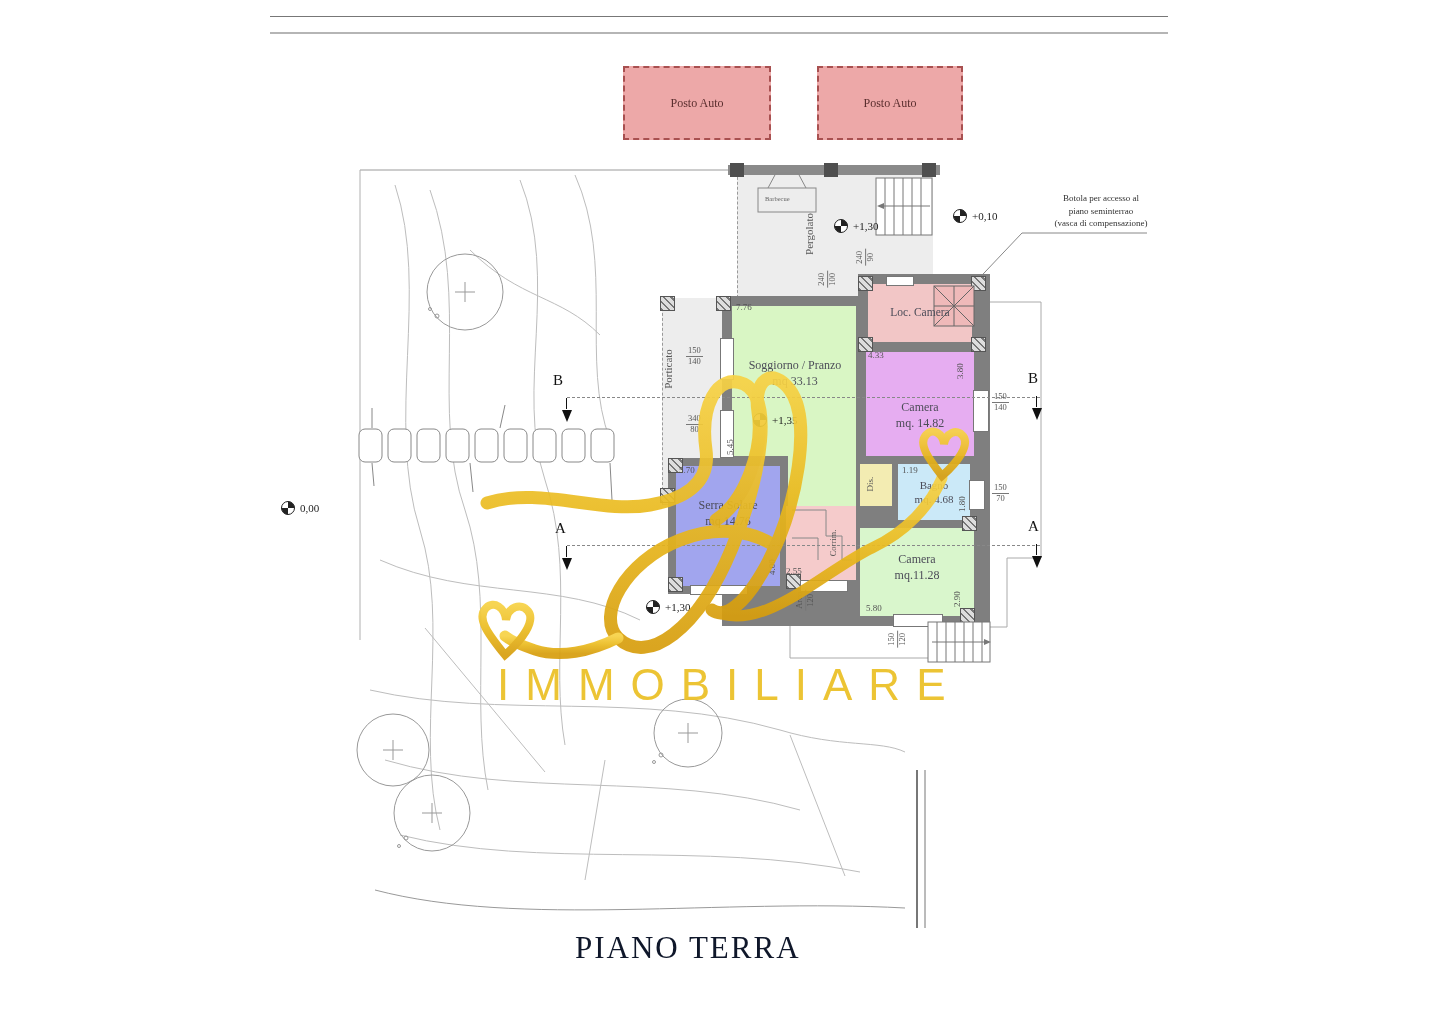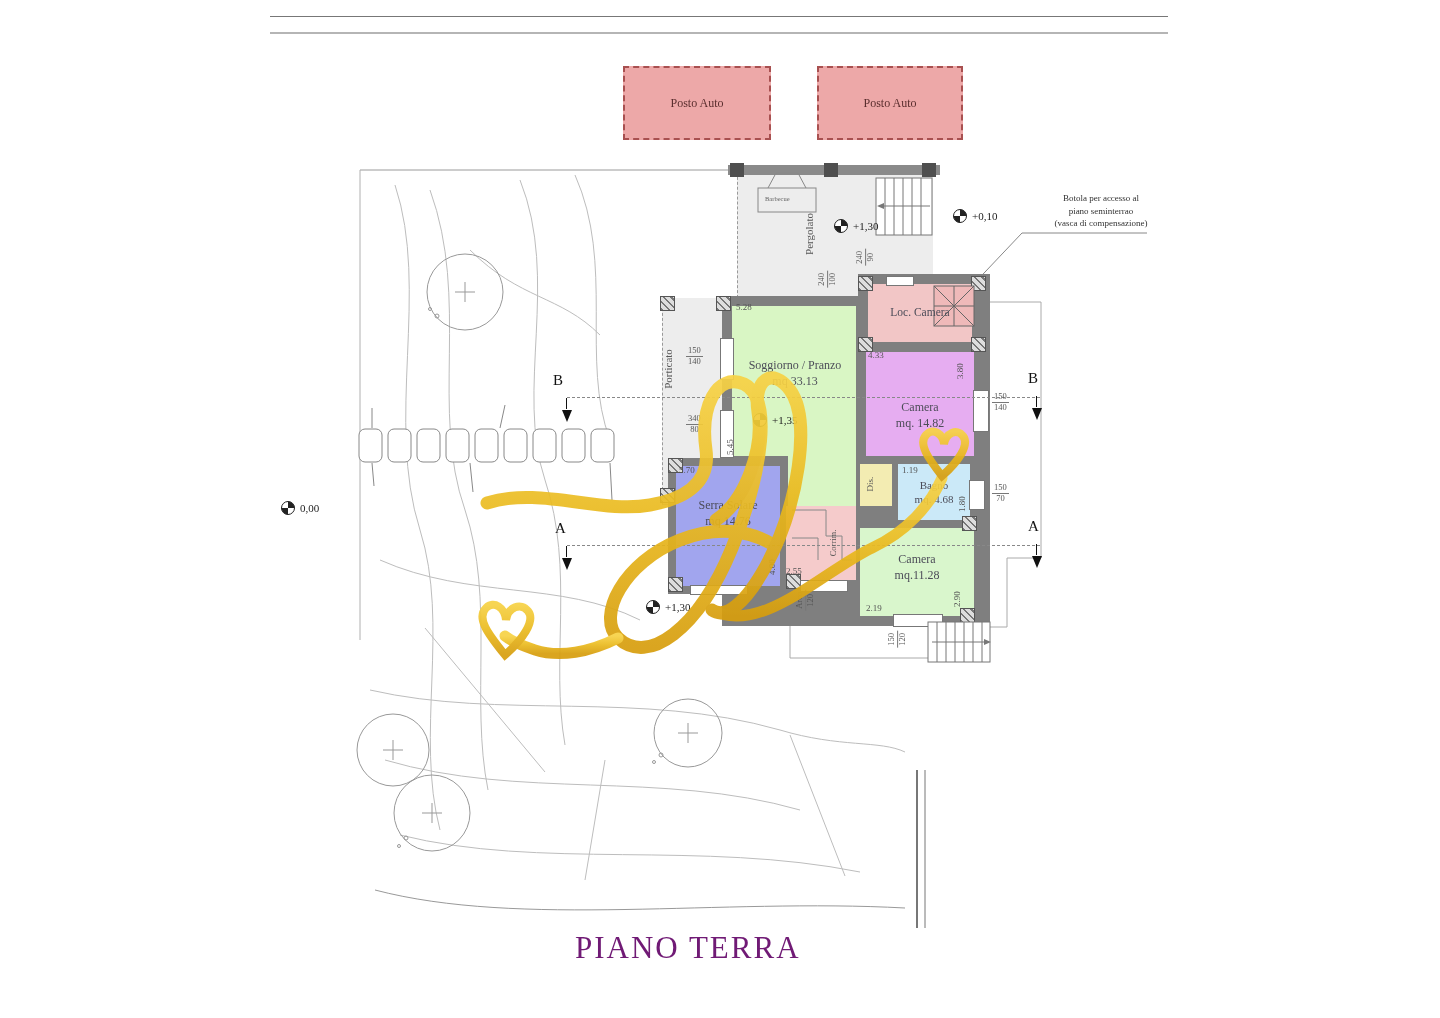--- a/index.html
+++ b/index.html
@@ -28,21 +28,21 @@
   .secarrow{position:absolute;width:0;height:0;border-left:5px solid transparent;border-right:5px solid transparent;
             border-top:12px solid #111;z-index:6;}
   .dash-h{position:absolute;border-top:1px dashed #888;z-index:5;}
   .win{position:absolute;background:#fff;border:1px solid #777;box-sizing:border-box;z-index:4;}
   .parking{position:absolute;background:#eda8a8;border:2px dashed #a85050;box-sizing:border-box;
            display:flex;align-items:center;justify-content:center;font-size:12px;color:#5a2e2e;}
   .topline{position:absolute;background:#777;}
   .note{position:absolute;width:122px;font-size:9px;line-height:1.4;text-align:center;color:#333;z-index:6;}
   .brand{position:absolute;font-family:"Liberation Sans",sans-serif;font-size:44px;letter-spacing:16px;
          color:#ecc12a;opacity:.95;z-index:8;white-space:nowrap;}
-  .title{position:absolute;font-size:31px;letter-spacing:2px;color:#701a75;z-index:6;}
+  .title{position:absolute;font-size:31px;letter-spacing:2px;color:#0f172a;z-index:6;}
   .tiny{position:absolute;font-size:6.5px;color:#666;z-index:6;}
   svg{display:block;}
 </style>
 </head>
 <body>
 
 <div class="canvas">
 
   <div class="topline" style="left:270px;top:16px;width:898px;height:1px"></div>
   <div class="topline" style="left:270px;top:32px;width:898px;height:2px;background:#b5b5b5"></div>
@@ -232,26 +232,26 @@
   </div>
   <div class="room-label" style="left:676px;top:498px;width:104px">
     <span>Serra Solare</span><br>
     <span>mq 14.76</span>
   </div>
   <div class="room-label" style="left:860px;top:552px;width:114px">
     <span>Camera</span><br>
     <span>mq.11.28</span>
   </div>
 
-  <span class="dim" style="left:736px;top:302px">5.28</span>
+  <span class="dim" style="left:736px;top:302px">7.76</span>
   <span class="dim" style="left:868px;top:350px">4.33</span>
   <span class="dim" style="left:902px;top:465px">1.19</span>
   <span class="dim" style="left:679px;top:465px">5.70</span>
   <span class="dim" style="left:786px;top:566px">2.55</span>
-  <span class="dim" style="left:866px;top:603px">2.19</span>
+  <span class="dim" style="left:866px;top:603px">5.80</span>
 
   <span class="dim dimv" style="left:952px;top:366px">3.80</span>
   <span class="dim dimv" style="left:954px;top:499px">1.80</span>
   <span class="dim dimv" style="left:764px;top:562px">4.00</span>
   <span class="dim dimv" style="left:949px;top:594px">2.90</span>
   <span class="dim dimv" style="left:722px;top:442px">5.45</span>
 
   <div class="frac" style="left:992px;top:392px">
     <b>150</b>
       <i>140</i>
@@ -357,16 +357,17 @@
     </defs>
     <g fill="none" stroke="url(#gold)" stroke-linecap="round" opacity="0.92">
       <path stroke-width="13" d="M487,503 C540,486 600,514 650,505 C690,498 710,480 706,450 C700,408 716,372 744,384 C772,397 764,468 732,548 C698,630 648,666 618,638 C596,616 624,562 680,540 C716,526 748,530 772,544"></path>
       <path stroke-width="13" d="M716,520 C746,500 764,448 758,412 C753,380 772,366 790,390 C812,420 798,506 766,566 C746,602 726,620 712,610"></path>
       <path stroke-width="11" d="M712,610 C760,636 822,572 872,548 C906,532 930,506 942,478"></path>
       <path stroke-width="11" d="M618,638 C590,652 560,658 535,650 C520,645 510,640 505,636"></path>
       <path stroke-width="8" d="M942,476 C928,458 918,444 926,435 C933,427 943,434 944,444 C946,433 957,428 963,436 C970,445 958,462 942,476 Z"></path>
       <path stroke-width="8" d="M505,655 C488,634 476,618 486,608 C494,600 505,608 506,620 C508,607 521,602 528,611 C536,621 522,640 505,655 Z"></path>
     </g>
   </svg>
+  <div class="brand" style="left:497px;top:660px">IMMOBILIARE</div>
 
   <div class="title" style="left:575px;top:930px">PIANO TERRA</div>
 
 </div>
 
 </body></html>

